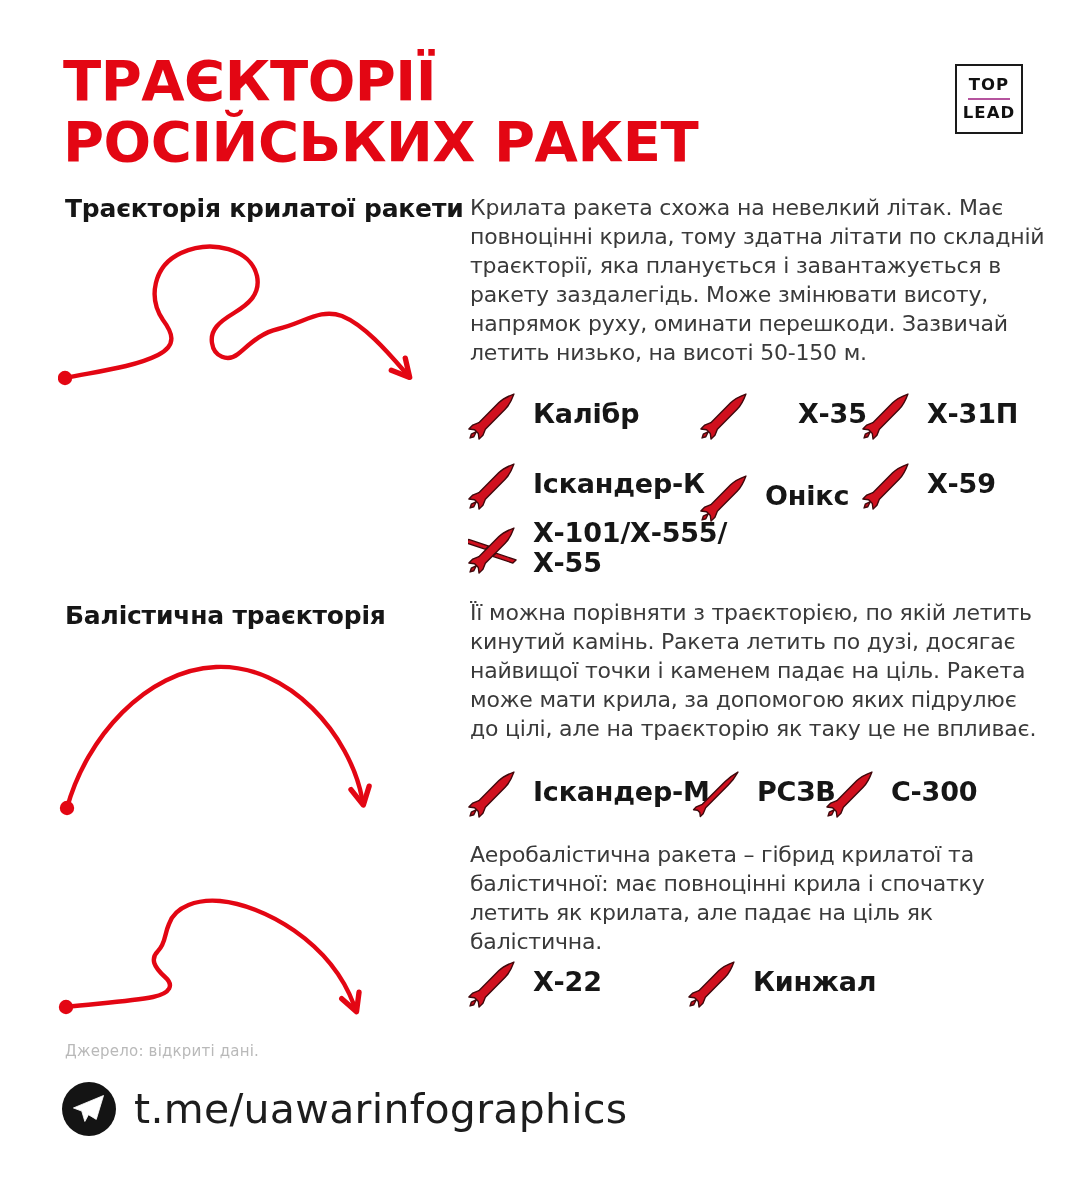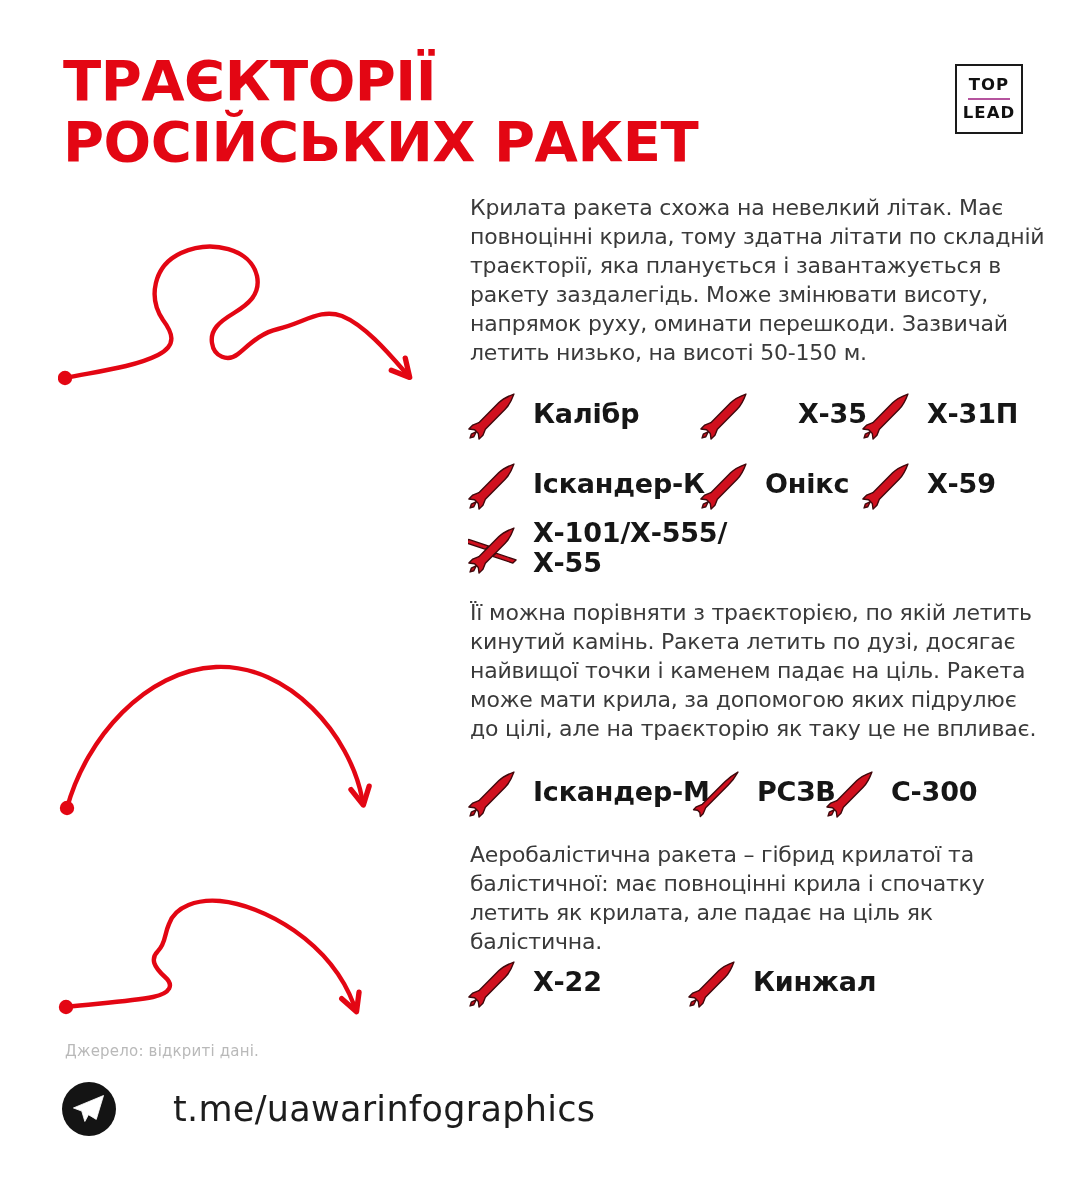--- a/index.html
+++ b/index.html
@@ -39,47 +39,48 @@
   .missile{
     position:absolute;display:flex;align-items:center;gap:11px;height:64px;
   }
   .missile .mlabel{
     font-size:27px;font-weight:800;color:#161616;line-height:30px;letter-spacing:-0.2px;
   }
   .micon{width:54px;height:64px;display:inline-block;flex:0 0 54px;}
   .wide-label{width:215px;}
   
   .m-s1-0{left:468px;top:382px;} .m-s1-1{left:700px;top:382px;gap:44px;} .m-s1-2{left:862px;top:382px;}
-  .m-s1-3{left:468px;top:452px;} .m-s1-4{left:700px;top:452px;} .m-s1-5{left:862px;top:452px;}
+  .m-s1-3{left:468px;top:452px;} .m-s1-4{left:700px;top:464px;} .m-s1-5{left:862px;top:452px;}
   .m-s1-6{left:468px;top:516px;}
   
   .m-s2-0{left:468px;top:760px;} .m-s2-1{left:692px;top:760px;} .m-s2-2{left:826px;top:760px;justify-content:center;}
   
   .m-s3-0{left:468px;top:950px;} .m-s3-1{left:688px;top:950px;}
   .source-note{left:65px;top:1042px;font-size:15px;color:#b9b9b9;letter-spacing:0.2px;}
   .footer-row{left:62px;top:1082px;display:flex;align-items:center;gap:18px;}
   .tg-circle{width:54px;height:54px;}
-  .footer-url{font-size:35px;color:#1d1d1d;letter-spacing:0.3px;margin-left:39px;}
+  .footer-url{font-size:41px;color:#1d1d1d;letter-spacing:0.3px;}
 </style>
 </head>
 <body>
 
 <div class="canvas">
 
   <div class="abs page-title">
     <div>ТРАЄКТОРІЇ</div>
     <div>РОСІЙСЬКИХ РАКЕТ</div>
   </div>
 
   <div class="abs logo-box">
     <div class="lg">TOP</div>
     <div class="logo-div"></div>
     <div class="lg">LEAD</div>
   </div>
 
+  <div class="abs sec-heading h1pos">Траєкторія крилатої ракети</div>
 
   <svg class="traj t1pos" width="365" height="168" viewBox="0 0 365 168">
     <defs>
       <marker id="arrowRed" viewBox="0 0 12 12" refX="6.5" refY="6" markerWidth="5.6" markerHeight="5.6" orient="auto">
         <path d="M1.5,1.5 L10,6 L1.5,10.5" fill="none" stroke="#e30613" stroke-width="2.6" stroke-linecap="round" stroke-linejoin="round"></path>
       </marker>
     </defs>
     <circle cx="7" cy="146" r="7.2" fill="#e30613"></circle>
     <path d="M 7 146 C 42 139, 76 135, 100 123 C 120 113, 114 100, 105 88 C 90 66, 95 34, 123 21 C 154 7, 193 17, 199 44 C 203 63, 189 73, 176 81 C 161 90, 152 98, 154 111 C 156 125, 170 130, 180 122 C 190 114, 202 101, 220 97 C 246 91, 262 76, 284 84 C 306 93, 328 118, 347 140" fill="none" stroke="#e30613" stroke-width="4.4" stroke-linecap="round" marker-end="url(#arrowRed)"></path>
   </svg>
@@ -145,20 +146,21 @@
           <g transform="translate(24,34) rotate(45)" fill="#d0101e" stroke="#40080c" stroke-width="1.4" stroke-linejoin="round">
             <path d="M-5,4 L-24,13.5 L-24,9 L-5,-0.5 Z"></path>
             <path d="M5,-0.5 L24,-10 L24,-5.5 L5,4 Z"></path>
             <path d="M0,-31 C2.6,-25.5 4.6,-20 4.6,-14 L4.6,14 L7.2,20 L7.2,25.5 L2.6,22 L-2.6,22 L-7.2,25.5 L-7.2,20 L-4.6,14 L-4.6,-14 C-4.6,-20 -2.6,-25.5 0,-31 Z"></path>
             <path d="M0,22 L1.8,27.5 L0,31 L-1.8,27.5 Z"></path>
           </g>
         </svg></span>
     <span class="mlabel wide-label">Х-101/Х-555/Х-55</span>
   </div>
 
+  <div class="abs sec-heading h2pos">Балістична траєкторія</div>
 
   <svg class="traj t2pos" width="365" height="188" viewBox="0 0 365 188">
     <circle cx="9" cy="170" r="7.2" fill="#e30613"></circle>
     <path d="M 9 170 C 28 100, 88 32, 158 29 C 232 26, 292 98, 304 160" fill="none" stroke="#e30613" stroke-width="4.4" stroke-linecap="round" marker-end="url(#arrowRed)"></path>
   </svg>
 
   <div class="abs para p2pos">Її можна порівняти з траєкторією, по якій летить кинутий камінь. Ракета летить по дузі, досягає найвищої точки і каменем падає на ціль. Ракета може мати крила, за допомогою яких підрулює до цілі, але на траєкторію як таку це не впливає.</div>
 
   <div class="missile m-s2-0">
     <span class="micon"><svg width="54" height="64" viewBox="0 0 54 64">

